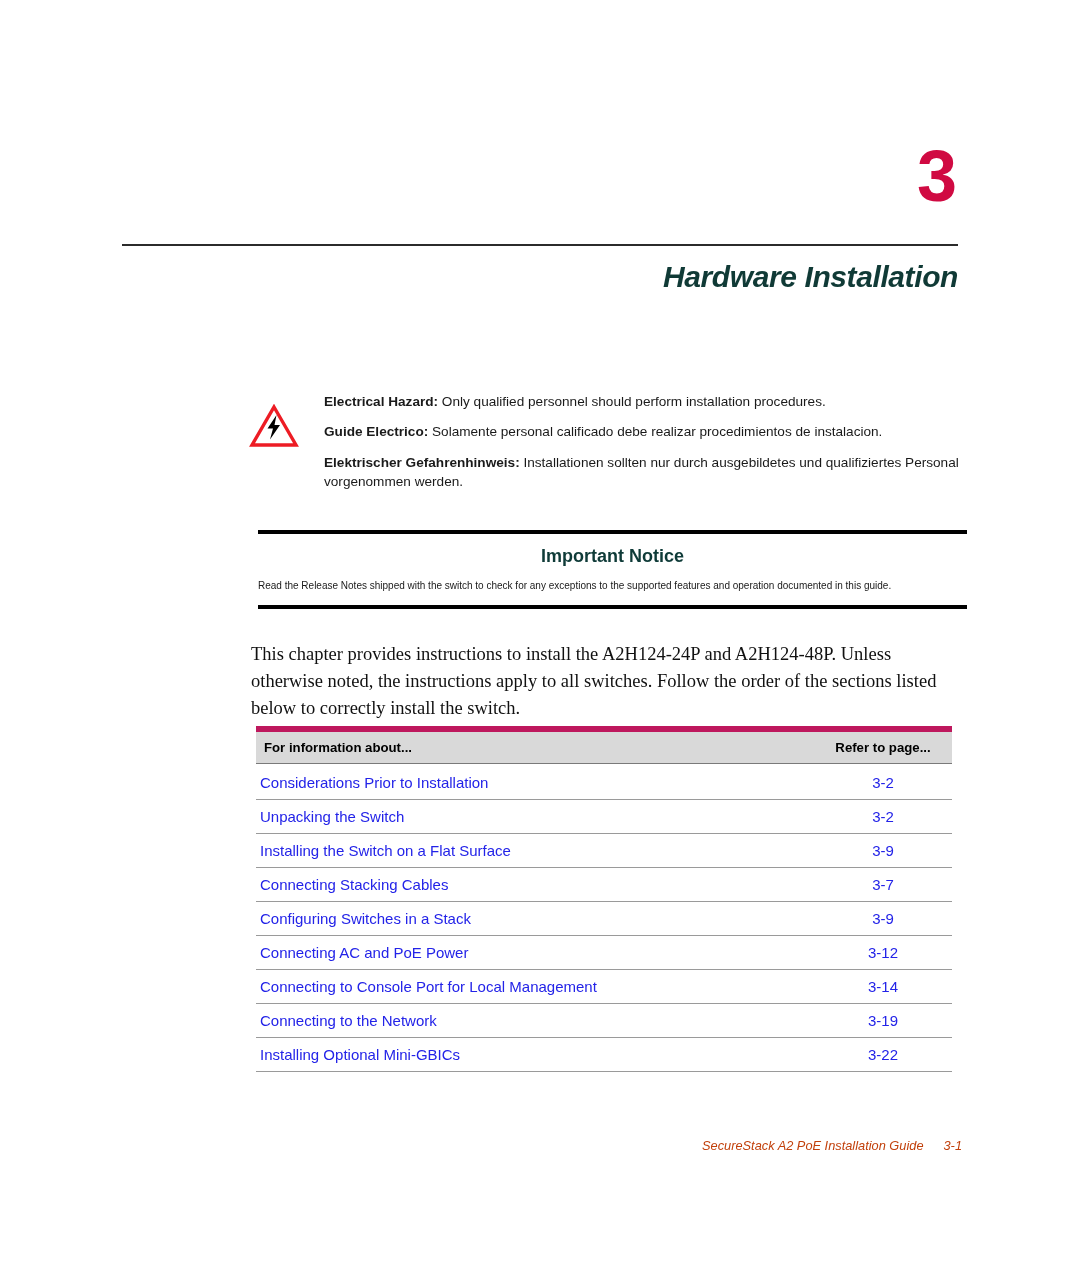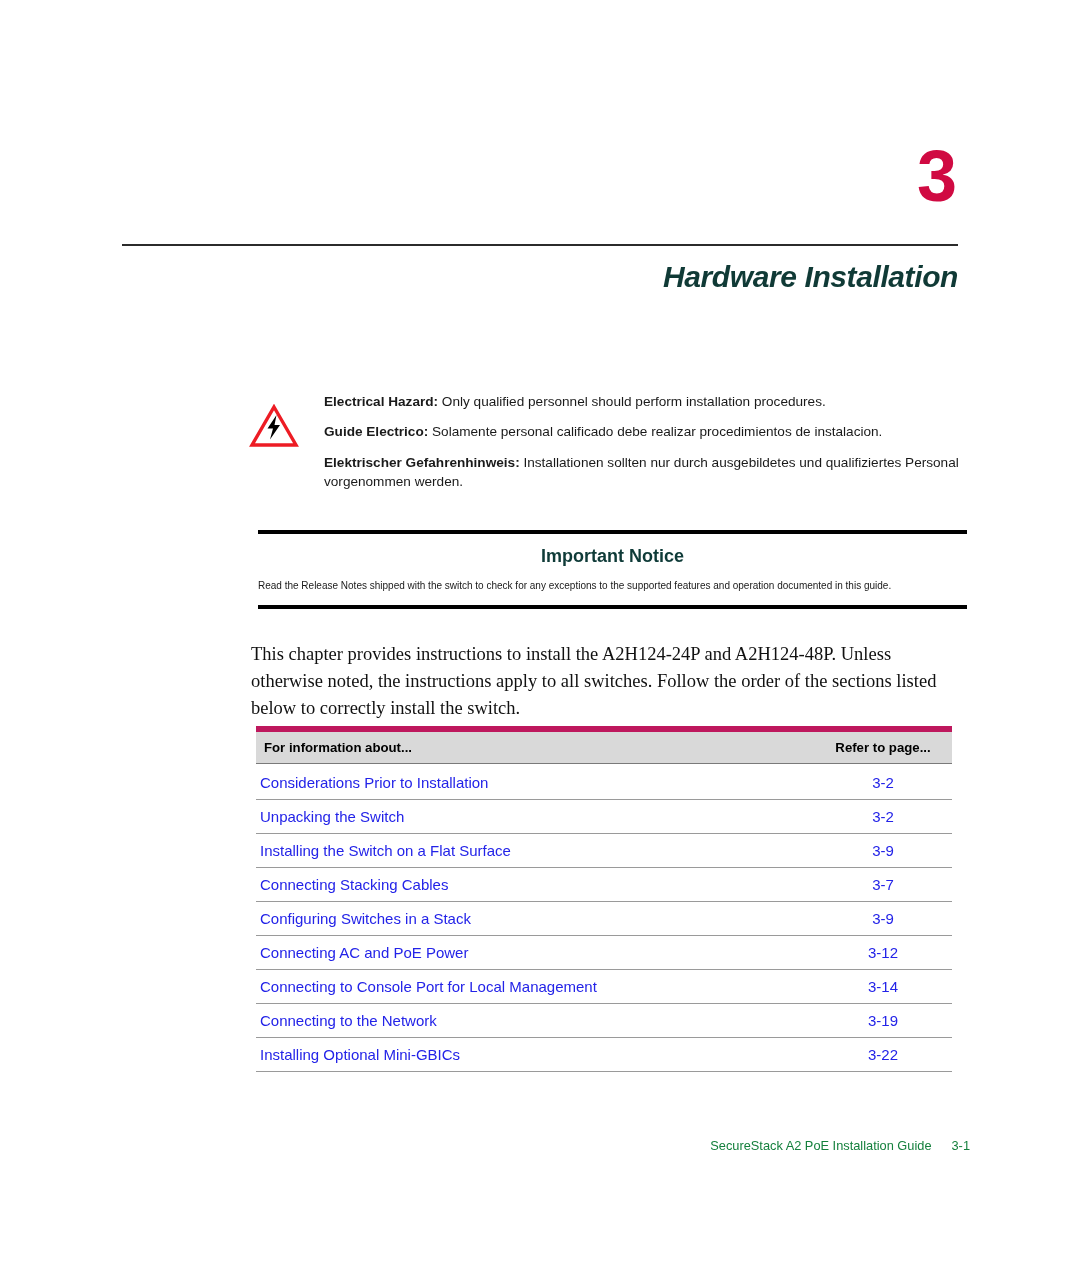--- a/index.html
+++ b/index.html
@@ -159,26 +159,27 @@
   }
   .ref-table tbody td.td-page {
     text-align: center;
     padding-right: 12px;
   }
   .ref-table tbody tr:first-child td { padding-top: 10px; }
 
   
   .page-footer {
     position: absolute;
-    left: 12px;
+    left: 4px;
     top: 1138px;
     width: 958px;
     text-align: right;
     font-size: 12.8px;
-    color: #15803d;
+    color: #c2410c;
+    font-style: italic;
   }
   .page-footer .footer-page {
     display: inline-block;
     margin-left: 20px;
   }
 </style>
 </head>
 <body>
 
 <div class="chapter-head">

